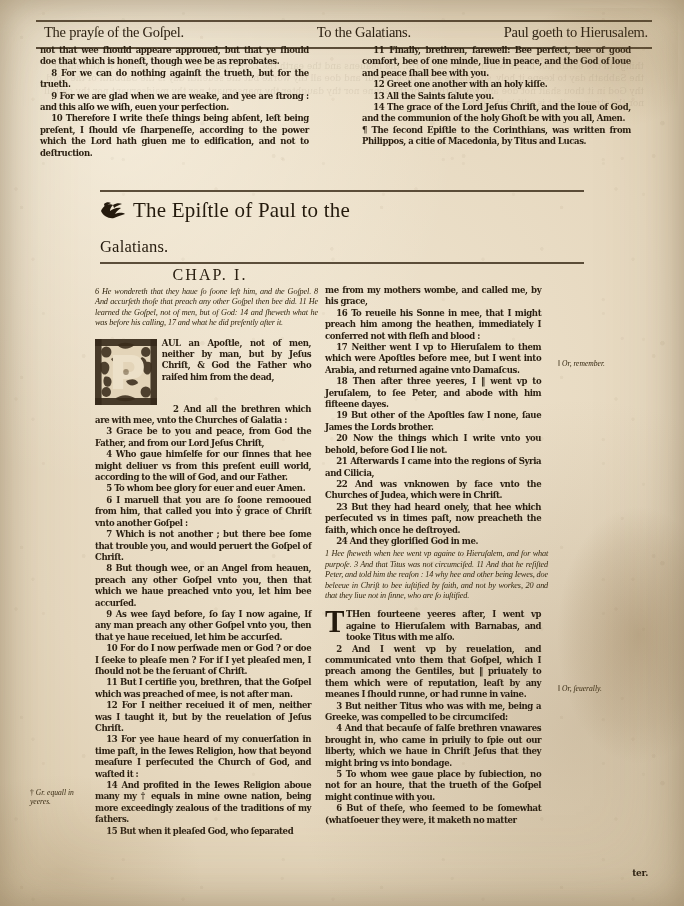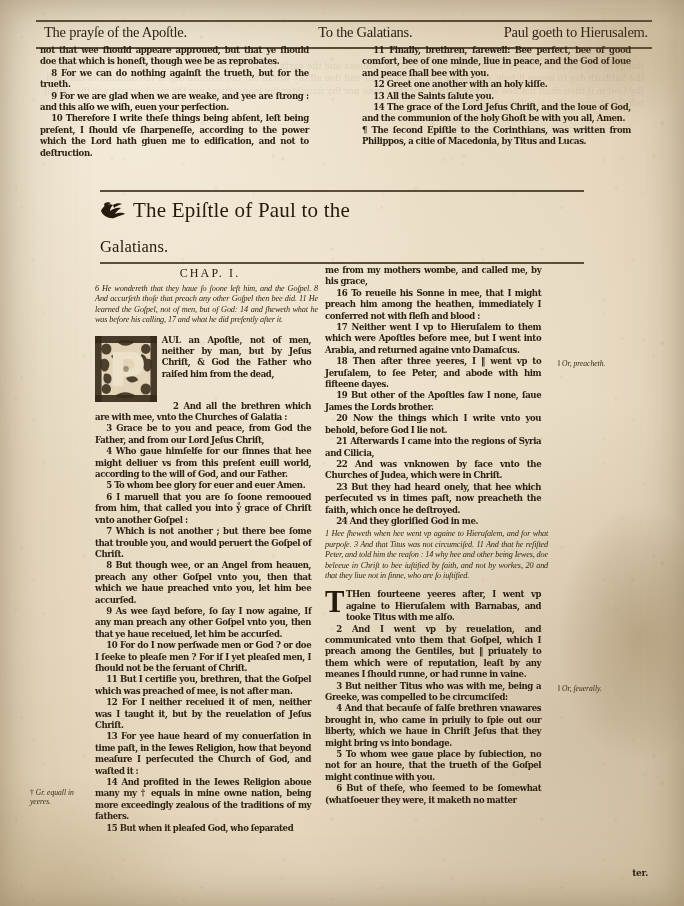--- a/index.html
+++ b/index.html
@@ -170,21 +170,21 @@
   #fleuron {
     display: inline-block;
     vertical-align: -2px;
     margin-right: 7px;
   }
 
   
   .chaphead {
     text-align: center;
     font-family: "Liberation Serif", serif;
-    font-size: 12px;
+    font-size: 16px;
     letter-spacing: 2.1px;
     color: #2b2012;
   }
   .argument {
     font-family: "Liberation Serif", serif;
     font-style: italic;
     font-size: 8.5px;
     line-height: 10.4px;
     text-align: justify;
     color: #32260f;
@@ -193,21 +193,21 @@
     transform-origin: left top;
   }
 
   
   #maincols { position: absolute; left: 0; top: 0; width: 684px; height: 906px; }
   .maincol {
     position: absolute;
     width: 230px;
   }
   #colL { left: 95px; top: 266px; }
-  #colR { left: 325px; top: 264px; }
+  #colR { left: 325px; top: 284px; }
 
   
   #dropcap {
     float: left;
     width: 66px; height: 66px;
     margin: 2px 5px 0 0;
     position: relative;
   }
   #dropcap svg { display: block; }
 
@@ -260,21 +260,21 @@
 <div id="page">
 
   <div id="bleed">
     <div style="position:absolute;left:40px;top:60px;width:600px;">
       things in the earth, nor in the water vnder the earth, the heauens and the earth the Lord made, and all that therein is, remember the Sabbath day to keepe it holy, sixe dayes shalt thou labour and doe all thy worke but the seuenth day is the Sabbath of the Lord thy God in it thou shalt not doe any worke thou nor thy sonne nor thy daughter thy manseruant nor thy maidseruant nor thy cattell nor thy stranger that is within thy gates
     </div>
   </div>
 
   <div class="rule" id="rule-top"></div>
   <div id="runhead">
-    <span class="rh-l">The prayſe of the Apoſtle.</span>
+    <span class="rh-l">The prayſe of the Goſpel.</span>
     <span class="rh-c">To the Galatians.</span>
     <span class="rh-r">Paul goeth to Hierusalem.</span>
   </div>
   <div class="rule" id="rule-under"></div>
 
   <div id="topblock">
     <div class="col colA ink bl">
       <p style="margin:0;text-indent:0">not that wee ſhould appeare approued, but that ye ſhould doe that which is honeſt, though wee be as reprobates.</p>
       <p style="margin:0;text-indent:12px">8  For we can do nothing againſt the trueth, but for the trueth.</p>
       <p style="margin:0;text-indent:12px">9  For we are glad when we are weake, and yee are ſtrong : and this alſo we wiſh, euen your perfection.</p>
@@ -395,21 +395,21 @@
     </div>
   </div>
 
   <div class="marginnote" id="mn-left">
     <span class="dagger">†</span>
     <span>Gr. equall in yeeres.</span>
   </div>
 
   <div class="marginnote" id="mn-r1">
     <span class="dagger">‖</span>
-    <span>Or, preacheth.</span>
+    <span>Or, remember.</span>
   </div>
 
   <div class="marginnote" id="mn-r2">
     <span class="dagger">‖</span>
     <span>Or, ſeuerally.</span>
   </div>
 
   <div id="catchword">ter.</div>
 
   <div id="stain-tr"></div>

